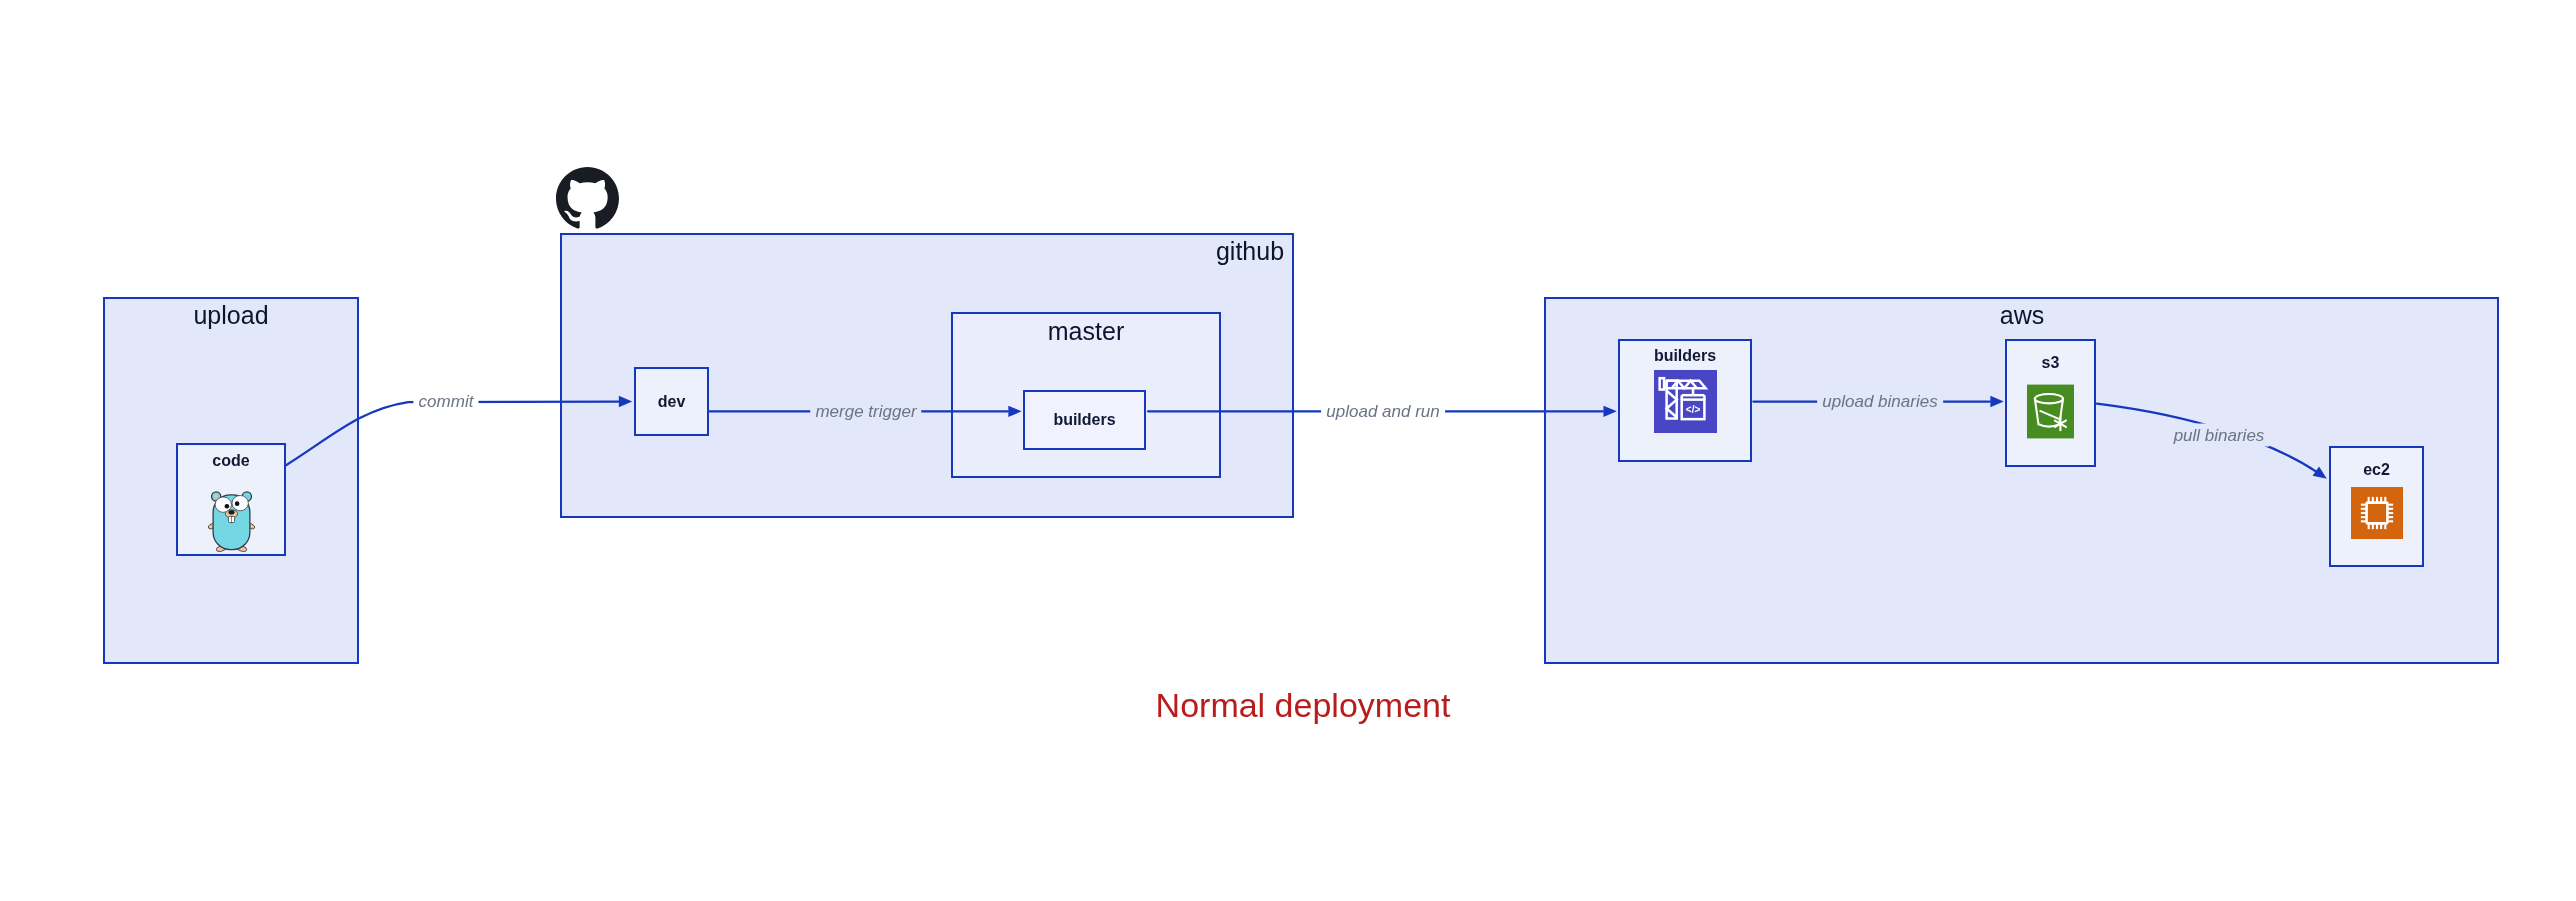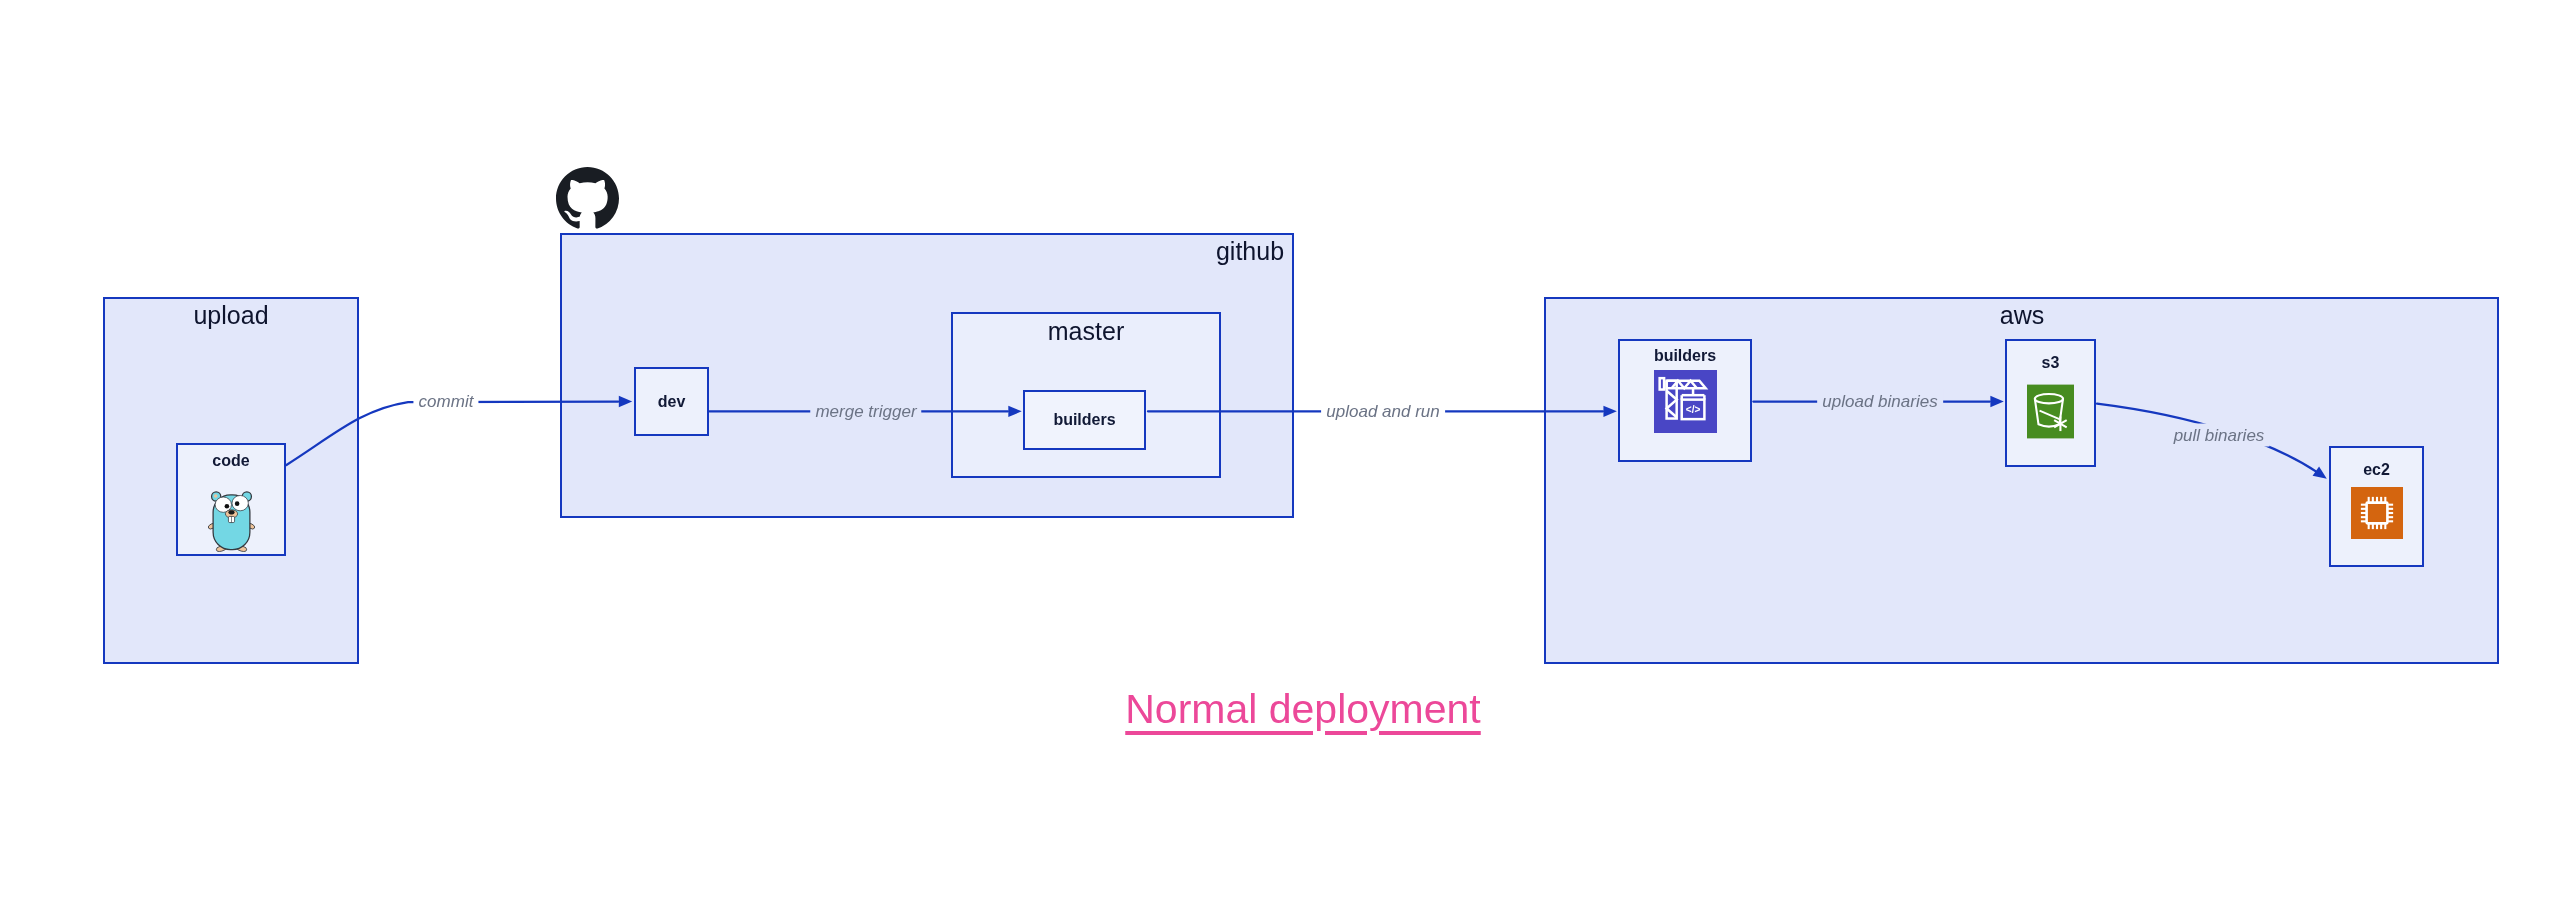--- a/index.html
+++ b/index.html
@@ -10,22 +10,22 @@
   .container-box.master{background:#eaeefc;}
   .container-label{position:absolute;transform:translateX(-50%);font-size:25px;line-height:30px;color:#0e142e;white-space:nowrap;margin-top:40px;}
 
   .node{position:absolute;box-sizing:border-box;background:#edf1fc;border:2.6px solid #1538bf;display:flex;flex-direction:column;align-items:center;}
   .node.centered{justify-content:center;}
   .node-label{font-weight:bold;font-size:16px;color:#111936;white-space:nowrap;}
   .node .icon-wrap{flex:0 0 auto;}
 
   .edge-label{position:absolute;transform:translate(-50%,-50%);font-style:italic;font-size:17px;line-height:23px;color:#6b7385;padding:0 5.2px;white-space:nowrap;}
 
-  .diagram-title{position:absolute;transform:translateX(-50%);font-size:41px;color:#ec4899;white-space:nowrap;
-                 text-decoration:underline;text-decoration-thickness:3.6px;text-underline-offset:8.2px;}
+  .diagram-title{position:absolute;transform:translateX(-50%);font-size:34px;color:#b91c1c;white-space:nowrap;
+                 text-decoration-thickness:3.6px;text-underline-offset:8.2px;}
 
   svg.overlay{position:absolute;left:0;top:0;pointer-events:none;}
   .edge-line{stroke:#1538bf;stroke-width:4.5;fill:none;stroke-linecap:round;}
   .edge-head{fill:#1538bf;stroke:none;}
 </style>
 </head>
 <body>
 
 <div class="stage">
 

